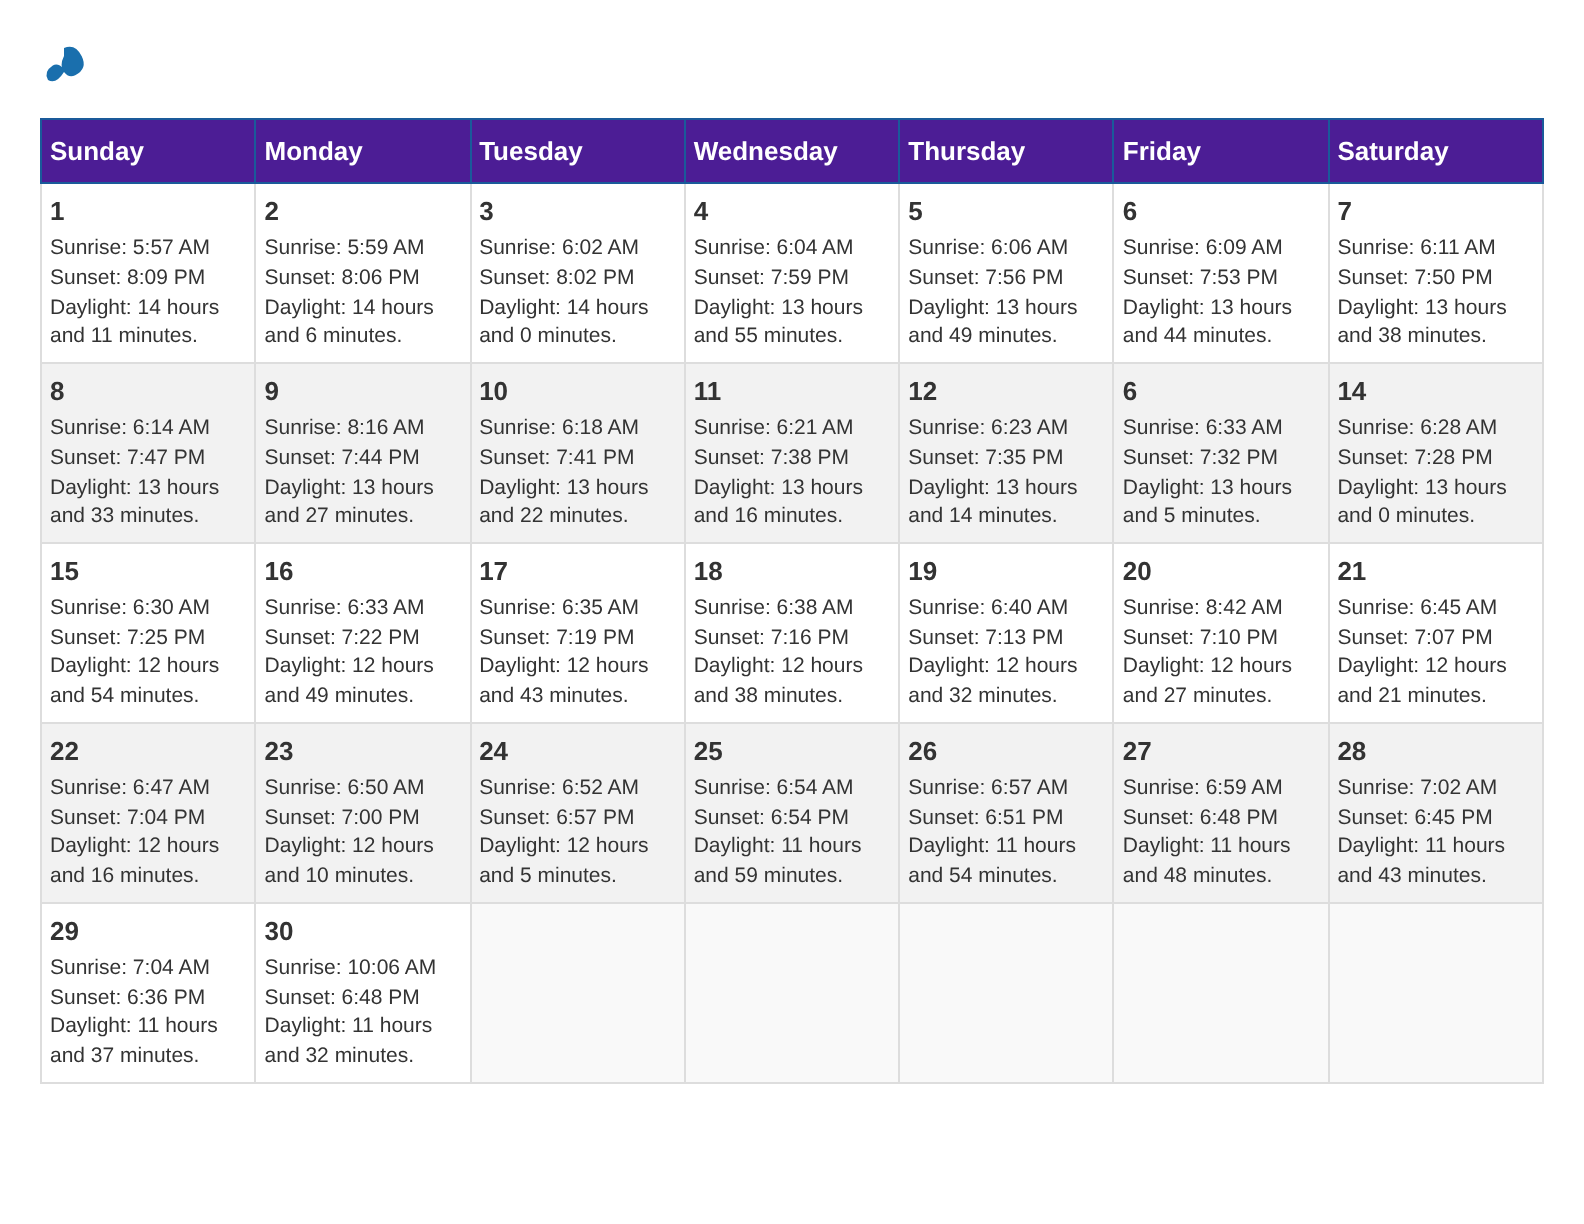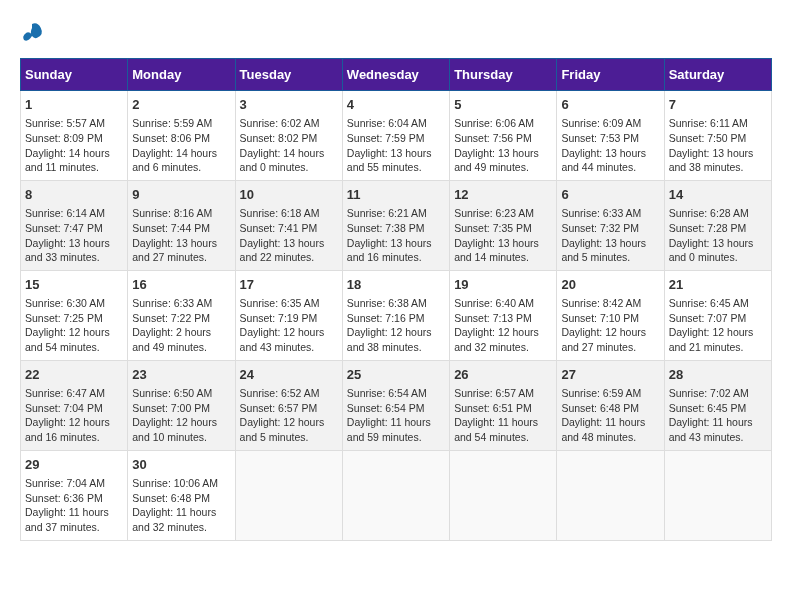--- a/index.html
+++ b/index.html
@@ -138,21 +138,21 @@
         <td><span class="day-num">8</span><span>Sunrise: 6:14 AM</span><br><span>Sunset: 7:47 PM</span><br><span>Daylight: 13 hours and 33 minutes.</span></td>
         <td><span class="day-num">9</span><span>Sunrise: 8:16 AM</span><br><span>Sunset: 7:44 PM</span><br><span>Daylight: 13 hours and 27 minutes.</span></td>
         <td><span class="day-num">10</span><span>Sunrise: 6:18 AM</span><br><span>Sunset: 7:41 PM</span><br><span>Daylight: 13 hours and 22 minutes.</span></td>
         <td><span class="day-num">11</span><span>Sunrise: 6:21 AM</span><br><span>Sunset: 7:38 PM</span><br><span>Daylight: 13 hours and 16 minutes.</span></td>
         <td><span class="day-num">12</span><span>Sunrise: 6:23 AM</span><br><span>Sunset: 7:35 PM</span><br><span>Daylight: 13 hours and 14 minutes.</span></td>
         <td><span class="day-num">6</span><span>Sunrise: 6:33 AM</span><br><span>Sunset: 7:32 PM</span><br><span>Daylight: 13 hours and 5 minutes.</span></td>
         <td><span class="day-num">14</span><span>Sunrise: 6:28 AM</span><br><span>Sunset: 7:28 PM</span><br><span>Daylight: 13 hours and 0 minutes.</span></td>
       </tr>
       <tr>
         <td><span class="day-num">15</span><span>Sunrise: 6:30 AM</span><br><span>Sunset: 7:25 PM</span><br><span>Daylight: 12 hours and 54 minutes.</span></td>
-        <td><span class="day-num">16</span><span>Sunrise: 6:33 AM</span><br><span>Sunset: 7:22 PM</span><br><span>Daylight: 2 hours and 49 minutes.</span></td>
+        <td><span class="day-num">16</span><span>Sunrise: 6:33 AM</span><br><span>Sunset: 7:22 PM</span><br><span>Daylight: 12 hours and 49 minutes.</span></td>
         <td><span class="day-num">17</span><span>Sunrise: 6:35 AM</span><br><span>Sunset: 7:19 PM</span><br><span>Daylight: 12 hours and 43 minutes.</span></td>
         <td><span class="day-num">18</span><span>Sunrise: 6:38 AM</span><br><span>Sunset: 7:16 PM</span><br><span>Daylight: 12 hours and 38 minutes.</span></td>
         <td><span class="day-num">19</span><span>Sunrise: 6:40 AM</span><br><span>Sunset: 7:13 PM</span><br><span>Daylight: 12 hours and 32 minutes.</span></td>
         <td><span class="day-num">20</span><span>Sunrise: 8:42 AM</span><br><span>Sunset: 7:10 PM</span><br><span>Daylight: 12 hours and 27 minutes.</span></td>
         <td><span class="day-num">21</span><span>Sunrise: 6:45 AM</span><br><span>Sunset: 7:07 PM</span><br><span>Daylight: 12 hours and 21 minutes.</span></td>
       </tr>
       <tr>
         <td><span class="day-num">22</span><span>Sunrise: 6:47 AM</span><br><span>Sunset: 7:04 PM</span><br><span>Daylight: 12 hours and 16 minutes.</span></td>
         <td><span class="day-num">23</span><span>Sunrise: 6:50 AM</span><br><span>Sunset: 7:00 PM</span><br><span>Daylight: 12 hours and 10 minutes.</span></td>
         <td><span class="day-num">24</span><span>Sunrise: 6:52 AM</span><br><span>Sunset: 6:57 PM</span><br><span>Daylight: 12 hours and 5 minutes.</span></td>

